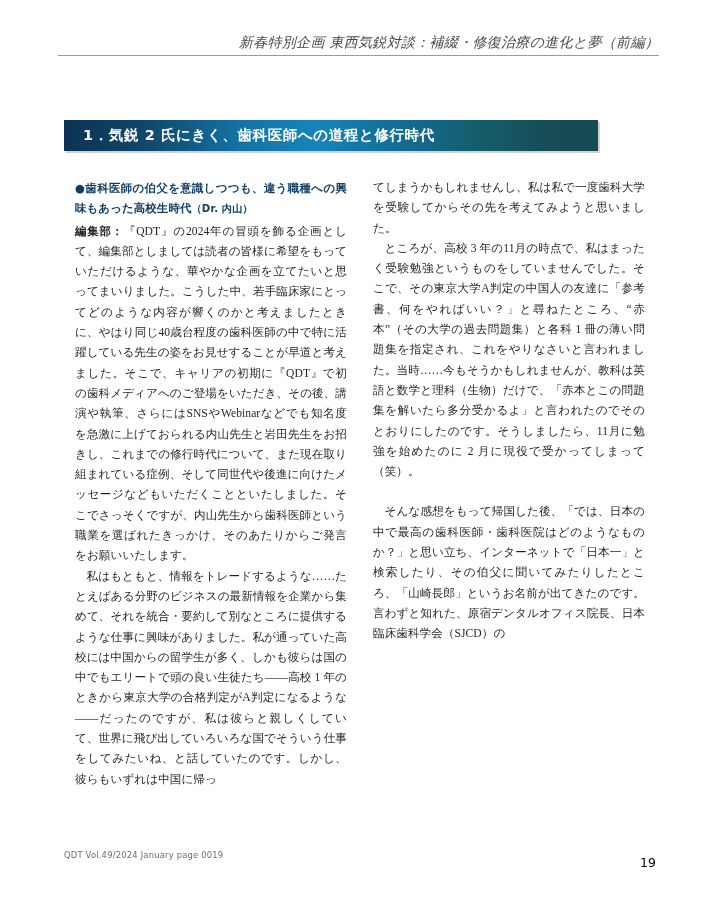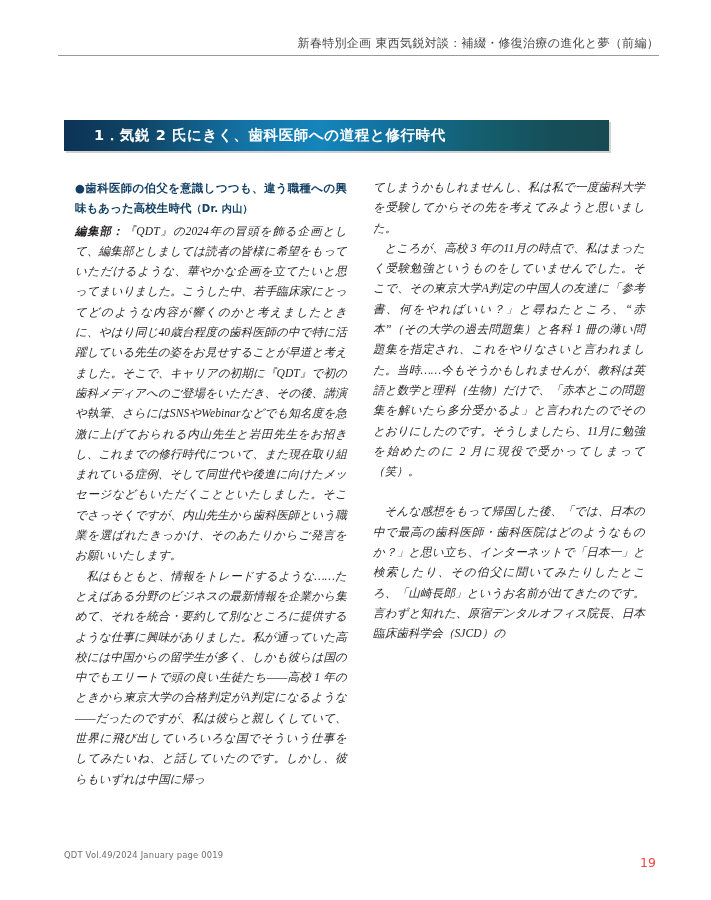--- a/index.html
+++ b/index.html
@@ -21,25 +21,26 @@
     position: absolute;
     top: 34px;
     left: 58px;
     right: 52px;
     height: 22px;
   }
   #running-head .rh-text {
     position: absolute;
     right: 0;
     bottom: 4px;
-    font-size: 12px;
+    font-size: 14px;
     letter-spacing: 0.3px;
     color: #4a4a4a;
     white-space: nowrap;
     font-family: "DejaVu Sans", "Liberation Sans", sans-serif;
+    font-style: italic;
   }
   #running-head .rh-rule {
     position: absolute;
     left: 0;
     right: 0;
     bottom: 0;
     height: 1px;
     background: #9a9a9a;
   }
 
@@ -55,21 +56,20 @@
         #0f4566 14%,
         #1472a4 33%,
         #1585bb 47%,
         #12709c 60%,
         #145f70 76%,
         #164e58 90%,
         #174a53 100%);
     box-shadow: 2px 2px 0 rgba(0,0,0,0.18);
     display: flex;
     align-items: center;
-    padding-left: 11px;
   }
   #section-bar .bar-label {
     color: #ffffff;
     font-size: 14.5px;
     font-weight: bold;
     letter-spacing: 0.6px;
     padding-left: 19px;
     font-family: "DejaVu Sans", "Liberation Sans", sans-serif;
     white-space: nowrap;
   }
@@ -105,21 +105,20 @@
     font-size: 10.2px;
   }
 
   p.body {
     margin: 0;
     font-size: 11.6px;
     line-height: 20.3px;
     text-align: justify;
     text-justify: inter-character;
     letter-spacing: 0.05px;
-    font-style: italic;
   }
   p.body.indent { text-indent: 1em; }
   p.body .speaker {
     color: #123f63;
     font-weight: bold;
     font-family: "DejaVu Sans", "Liberation Sans", sans-serif;
     font-size: 11.4px;
   }
   p.body .ed-speaker {
     font-weight: bold;
@@ -146,21 +145,21 @@
     color: #6d6d6d;
     letter-spacing: 0.2px;
     font-family: "DejaVu Sans", "Liberation Sans", sans-serif;
     white-space: nowrap;
   }
   #footer .folio {
     position: absolute;
     right: 0;
     bottom: -2px;
     font-size: 12.5px;
-    color: #ef4444;
+    color: #000000;
     font-family: "DejaVu Sans", "Liberation Sans", sans-serif;
   }
 </style>
 </head>
 <body>
 
 <div id="running-head">
   <div class="rh-text">新春特別企画 東西気鋭対談：補綴・修復治療の進化と夢（前編）</div>
   <div class="rh-rule"></div>
 </div>

